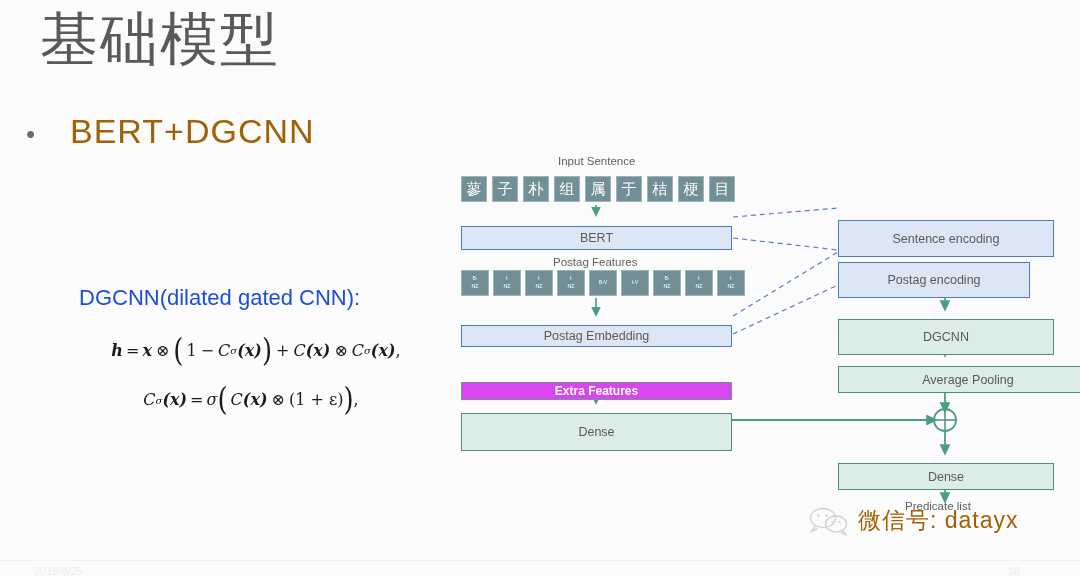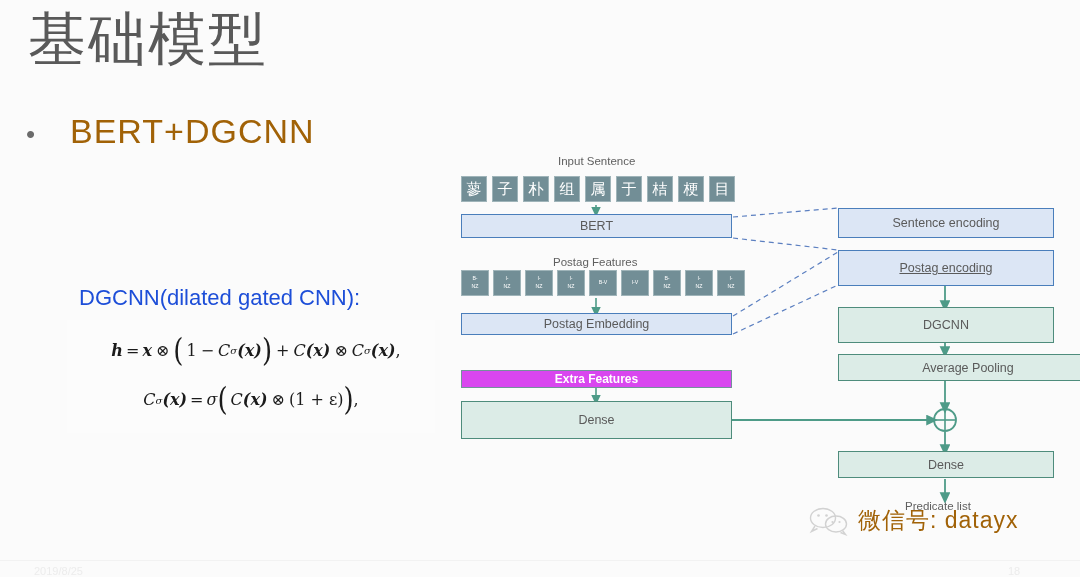--- a/index.html
+++ b/index.html
@@ -11,21 +11,21 @@
     height: 577px;
     background: #fbfbfb;
     font-family: "Liberation Sans", sans-serif;
     overflow: hidden;
     position: relative;
   }
 
   
   .slide-title {
     position: absolute;
-    left: 28px;
+    left: 40px;
     top: 6px;
     font-size: 58px;
     color: #595959;
     font-weight: 400;
     letter-spacing: 2px;
     line-height: 1.15;
     white-space: nowrap;
   }
   .bullet-row {
     position: absolute;
@@ -135,20 +135,21 @@
 
   
   .nbox {
     position: absolute;
     box-sizing: border-box;
     display: flex;
     align-items: center;
     justify-content: center;
     font-size: 12.5px;
     color: #5a5a5a;
+    margin-top: 12px;
   }
   .nbox.blue {
     background: #dce6f5;
     border: 1.6px solid #4a7ebb;
   }
   .nbox.green {
     background: #dcece7;
     border: 1.6px solid #4e8c7c;
   }
   .nbox.gray {
@@ -350,22 +351,22 @@
       <span>NZ</span>
     </div>
   </div>
 
   <div class="nbox blue" style="left:461px; top:313px; width:271px; height:22px;">Postag Embedding</div>
 
   <div class="nbox gray" style="left:461px; top:370px; width:271px; height:18px;">Extra Features</div>
 
   <div class="nbox green" style="left:461px; top:401px; width:271px; height:38px;">Dense</div>
 
-  <div class="nbox blue blue-stack-top" style="left:838px; top:208px; width:216px; height:30px;">Sentence encoding</div>
-  <div class="nbox blue blue-stack-bot" style="left:838px; top:250px; width:216px; height:36px;text-decoration:underline;">Postag encoding</div>
+  <div class="nbox blue blue-stack-top" style="left:838px; top:208px; width:216px; height:37px;">Sentence encoding</div>
+  <div class="nbox blue blue-stack-bot" style="left:838px; top:250px; width:192px; height:36px;">Postag encoding</div>
 
   <div class="nbox green" style="left:838px; top:307px; width:216px; height:36px;">DGCNN</div>
 
   <div class="nbox green" style="left:838px; top:354px; width:260px; height:27px;">Average Pooling</div>
 
   <div class="nbox green" style="left:838px; top:451px; width:216px; height:27px;">Dense</div>
 </div>
 
 <div class="watermark">
   <span class="wm-icon">

